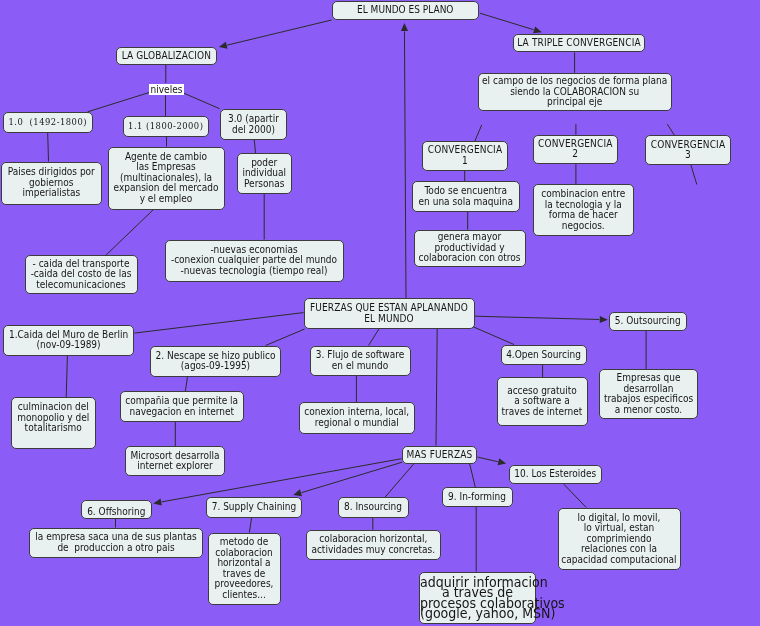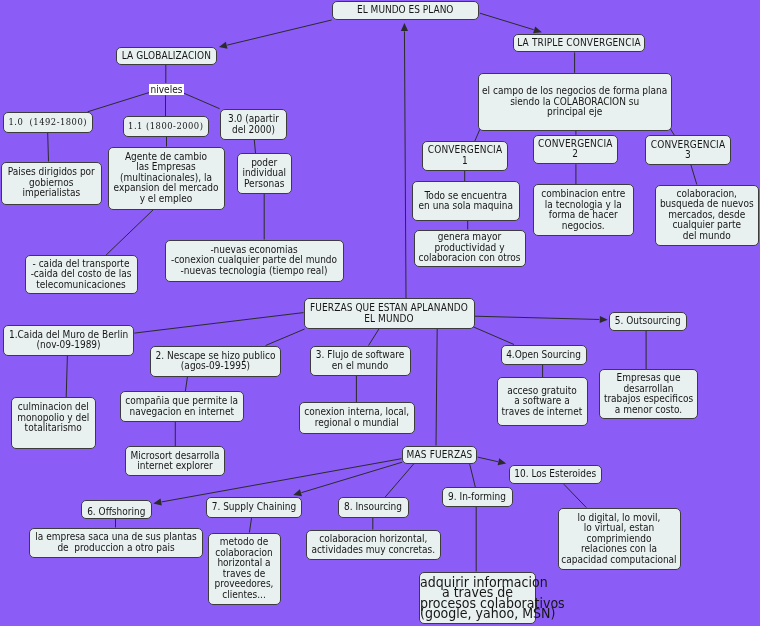--- a/index.html
+++ b/index.html
@@ -75,21 +75,21 @@
   <div id="nodes">
       <div class="node fc" style="left: 331.5px; top: 1px; width: 147.5px; height: 19px; font-size: 10px; line-height: 10.5px;">
         <div class="txt"><div>EL MUNDO ES PLANO</div></div>
       </div>
       <div class="node fc" style="left: 115.9px; top: 46.7px; width: 101px; height: 18.2px; font-size: 10px; line-height: 10.5px; letter-spacing: 0.1px;">
         <div class="txt"><div>LA GLOBALIZACION</div></div>
       </div>
       <div class="node fc" style="left: 512.7px; top: 34px; width: 132.6px; height: 18.4px; font-size: 10px; line-height: 10.5px; letter-spacing: 0.15px;">
         <div class="txt"><div>LA TRIPLE CONVERGENCIA</div></div>
       </div>
-      <div class="node fc" style="left: 477.6px; top: 72.8px; width: 194.1px; height: 58px; font-size: 10px; line-height: 10.5px;">
+      <div class="node fc" style="left: 477.6px; top: 72.8px; width: 194.1px; height: 38px; font-size: 10px; line-height: 10.5px;">
         <div class="txt"><div>el campo de los negocios de forma plana</div><div>siendo la COLABORACION su</div><div>principal eje</div></div>
       </div>
       <div class="node fm" style="left: 2.5px; top: 112px; width: 90.5px; height: 21px; font-size: 9.3px; line-height: 10.5px;">
         <div class="txt"><div>1.0  (1492-1800)</div></div>
       </div>
       <div class="node fm" style="left: 122.5px; top: 116px; width: 86.5px; height: 21px; font-size: 9.3px; line-height: 10.5px;">
         <div class="txt"><div>1.1 (1800-2000)</div></div>
       </div>
       <div class="node fc" style="left: 220.1px; top: 109px; width: 66.7px; height: 31px; font-size: 10px; line-height: 10.5px;">
         <div class="txt"><div>3.0 (apartir</div><div>del 2000)</div></div>
@@ -111,31 +111,28 @@
       </div>
       <div class="node fc" style="left: 422.4px; top: 141.4px; width: 85.2px; height: 29.2px; font-size: 10px; line-height: 10.5px; letter-spacing: 0.15px;">
         <div class="txt"><div>CONVERGENCIA</div><div>1</div></div>
       </div>
       <div class="node fc" style="left: 532.7px; top: 134.7px; width: 85.2px; height: 29.5px; font-size: 10px; line-height: 10.5px; letter-spacing: 0.15px;">
         <div class="txt"><div>CONVERGENCIA</div><div>2</div></div>
       </div>
       <div class="node fc" style="left: 645.4px; top: 135.4px; width: 85.2px; height: 29.5px; font-size: 10px; line-height: 10.5px; letter-spacing: 0.15px;">
         <div class="txt"><div>CONVERGENCIA</div><div>3</div></div>
       </div>
-      <div class="node fc" style="left: 412px; top: 181px; width: 107.5px; height: 40px; font-size: 10px; line-height: 10.5px;">
+      <div class="node fc" style="left: 412px; top: 181px; width: 107.5px; height: 31px; font-size: 10px; line-height: 10.5px;">
         <div class="txt"><div>Todo se encuentra</div><div>en una sola maquina</div></div>
       </div>
       <div class="node fc" style="left: 413.5px; top: 229.5px; width: 112px; height: 37px; font-size: 10px; line-height: 10.5px;">
         <div class="txt"><div>genera mayor</div><div>productividad y</div><div>colaboracion con otros</div></div>
       </div>
       <div class="node fc" style="left: 532.5px; top: 184px; width: 101.5px; height: 52px; font-size: 10px; line-height: 10.5px;">
         <div class="txt"><div>combinacion entre</div><div>la tecnologia y la</div><div>forma de hacer</div><div>negocios.</div></div>
-      </div>
-      <div class="node fc" style="left: 655px; top: 184.5px; width: 103.5px; height: 61px; font-size: 10px; line-height: 10.5px;">
-        <div class="txt"><div>colaboracion,</div><div>busqueda de nuevos</div><div>mercados, desde</div><div>cualquier parte</div><div>del mundo</div></div>
       </div>
       <div class="node fc" style="left: 303.5px; top: 298px; width: 171px; height: 31px; font-size: 10px; line-height: 10.5px; letter-spacing: 0.1px;">
         <div class="txt"><div>FUERZAS QUE ESTAN APLANANDO</div><div>EL MUNDO</div></div>
       </div>
       <div class="node fc" style="left: 2.8px; top: 324.5px; width: 131.5px; height: 31px; font-size: 10px; line-height: 10.5px;">
         <div class="txt"><div>1.Caida del Muro de Berlin</div><div>(nov-09-1989)</div></div>
       </div>
       <div class="node fc" style="left: 150px; top: 345.5px; width: 131px; height: 31px; font-size: 10px; line-height: 10.5px;">
         <div class="txt"><div>2. Nescape se hizo publico</div><div>(agos-09-1995)</div></div>
       </div>

